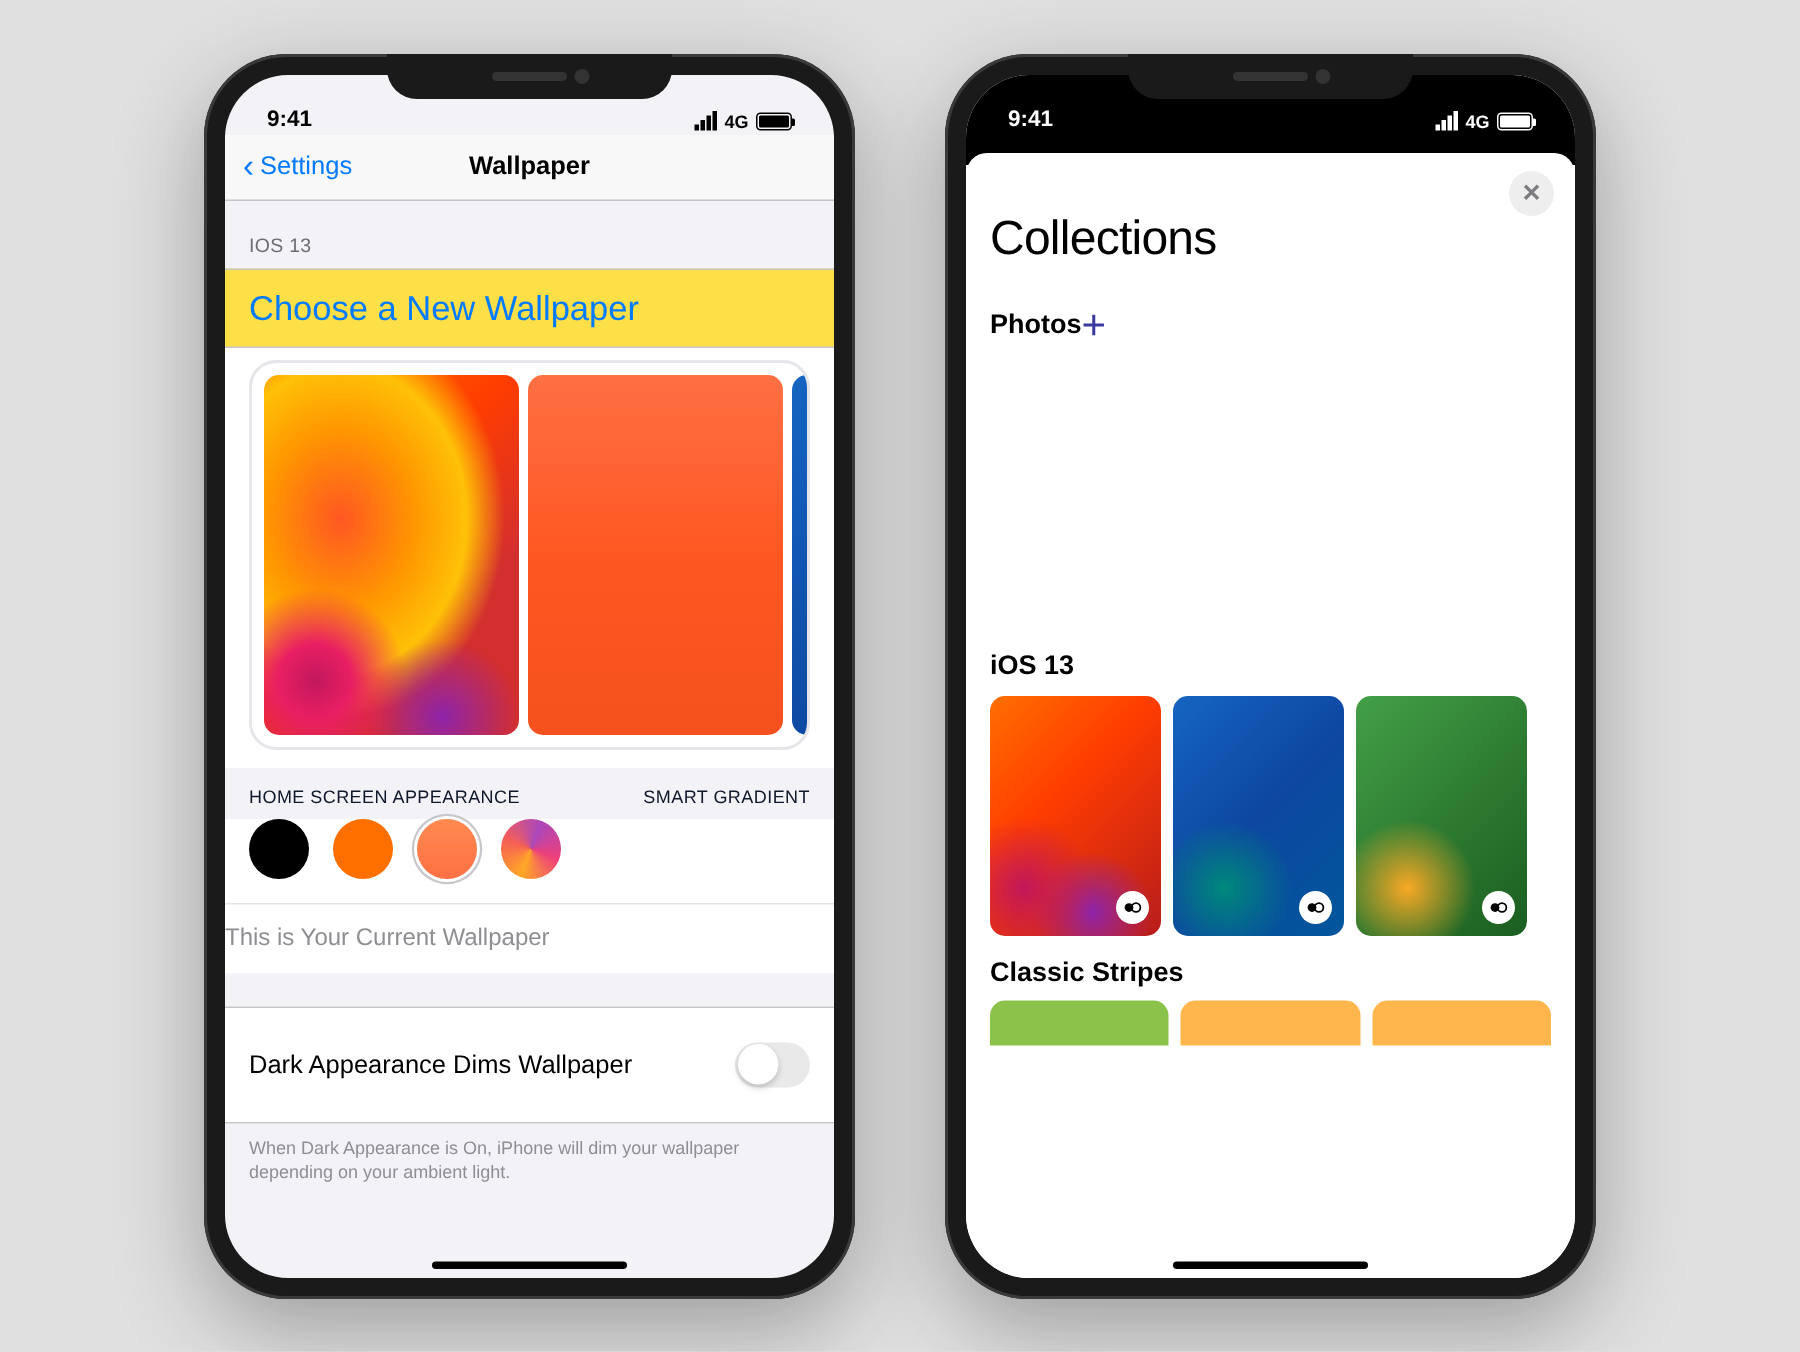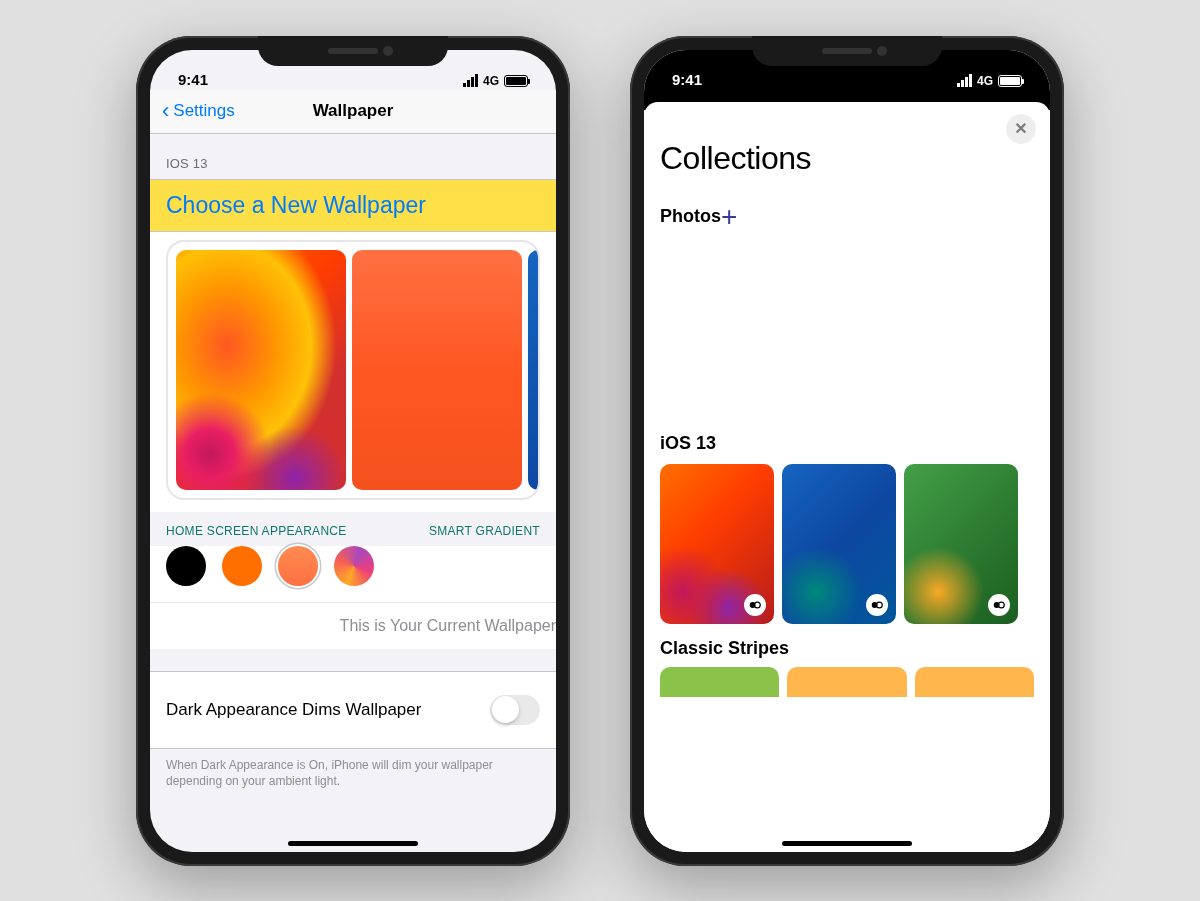--- a/index.html
+++ b/index.html
@@ -83,29 +83,29 @@
   .cell.bordered {border-top:0.5px solid #c6c6c8;border-bottom:0.5px solid #c6c6c8;}
   .preview-wrap {background:#fff;padding:8px 16px 12px;}
   .preview-card {border:2px solid #e5e5ea;border-radius:18px;padding:8px;display:flex;gap:6px;overflow:hidden;}
   .wp-thumb {border-radius:10px;width:48%;height:240px;flex-shrink:0;}
   .wp-thumb.main {background: radial-gradient(circle at 20% 85%, #c2185b 0%, #e91e63 10%, transparent 25%),
                            radial-gradient(circle at 70% 95%, #8e24aa 0%, transparent 20%),
                            radial-gradient(ellipse at 30% 40%, #ff5722 0%, #ff9800 30%, #ffc107 50%, transparent 65%),
                            linear-gradient(135deg,#ff6f00,#ff3d00 40%,#d32f2f 70%),#eee;}
   .wp-thumb.grad {background:linear-gradient(180deg,#ff7043 0%, #ff5722 50%, #f4511e 100%);}
   .wp-thumb.peek {width:8%;background:linear-gradient(135deg,#1565c0,#0d47a1);}
-  .labels-row {display:flex;justify-content:space-between;font-size:12px;color:#0f766e;padding:12px 16px 8px;letter-spacing:0.3px;}
+  .labels-row {display:flex;justify-content:space-between;font-size:12px;color:#0f172a;padding:12px 16px 8px;letter-spacing:0.3px;}
   .swatches {display:flex;gap:16px;padding:0 16px 16px;background:#fff;align-items:center;}
   .swatch {width:40px;height:40px;border-radius:50%;}
   .swatch.selected {box-shadow:0 0 0 2px #fff, 0 0 0 3.5px #c7c7cc;}
   .swatch.s1{background:#000;}
   .swatch.s2{background:#ff6f00;}
   .swatch.s3{background:linear-gradient(180deg,#ff8a50,#ff7043);}
   .swatch.s4{background:conic-gradient(from 200deg,#ff9800,#f44336,#9c27b0,#e91e63,#ff9800);opacity:0.85;}
-  .current-text {text-align:right;color:#8e8e93;font-size:16px;padding:14px 0;background:#fff;border-top:0.5px solid #e5e5ea;}
+  .current-text {text-align:left;color:#8e8e93;font-size:16px;padding:14px 0;background:#fff;border-top:0.5px solid #e5e5ea;}
   .dark-row {background:#fff;padding:23px 16px;font-size:17px;border-top:0.5px solid #c6c6c8;border-bottom:0.5px solid #c6c6c8;display:flex;justify-content:space-between;align-items:center;margin-top:22px;}
   .toggle {width:50px;height:30px;background:#e9e9ea;border-radius:15px;position:relative;}
   .toggle .knob{position:absolute;width:27px;height:27px;background:#fff;border-radius:50%;top:1.5px;left:1.5px;box-shadow:0 2px 4px rgba(0,0,0,0.2);}
   .footer-text{font-size:12px;color:#8e8e93;padding:8px 16px;line-height:1.4;}
   .home-ind{position:absolute;bottom:6px;left:50%;transform:translateX(-50%);width:130px;height:5px;background:#000;border-radius:3px;}
 
   
   .right-top {background:#000;height:60px;}
   .sheet {background:#fff;border-radius:14px 14px 0 0;position:relative;padding:16px;margin-top:-8px;height:calc(100% - 52px);}
   .close-btn {position:absolute;top:12px;right:14px;width:30px;height:30px;background:#eeeeef;border-radius:50%;display:flex;align-items:center;justify-content:center;color:#7c7c80;font-size:16px;font-weight:600;}

